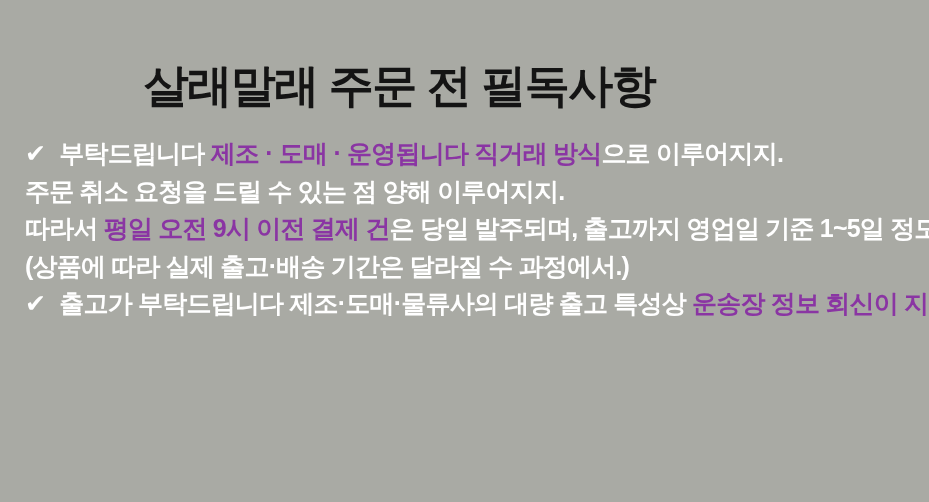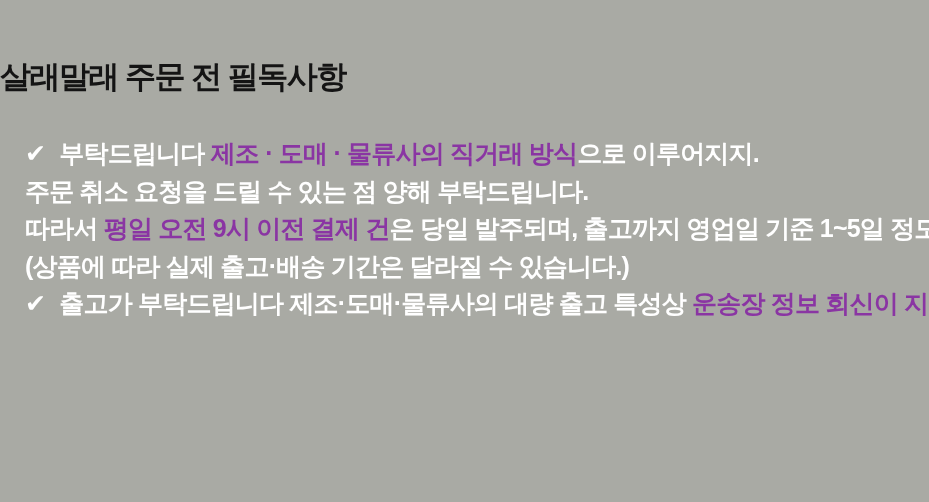--- a/index.html
+++ b/index.html
@@ -7,39 +7,40 @@
   }
   html,body{margin:0;padding:0;}
   body{
     width:929px;height:502px;overflow:hidden;position:relative;
     background:var(--bg);
     font-family:"Liberation Sans","DejaVu Sans",sans-serif;
   }
   .banner{position:absolute;inset:0;}
   .title{
     margin:0;position:absolute;top:56px;left:0;width:799px;
-    font-size:31px;font-weight:800;letter-spacing:-1.5px;
+    text-align:center;
+    font-size:45px;font-weight:800;letter-spacing:-1.5px;
     color:var(--title);
   }
   .notice-body{
     position:absolute;left:25px;top:135px;width:892px;
     font-size:25px;font-weight:700;letter-spacing:-0.8px;
     line-height:37.6px;
     color:var(--text);
   }
   .line{white-space:nowrap;}
   .seg{color:var(--text);}
   .seg.hl{color:var(--hl);}
   .check{display:inline-block;margin-right:8px;color:var(--text);}
 </style>
 </head>
 <body>
 
 <main class="banner">
   <h1 class="title">살래말래 주문 전 필독사항</h1>
   <div class="notice-body">
-      <div class="line"><span class="check">✔</span><span class="seg"> 부탁드립니다 </span><span class="seg hl">제조 · 도매 · 물류사의 직거래 방식</span><span class="seg">으로 이루어지지.</span></div>
-      <div class="line"><span class="seg">주문 취소 요청을 드릴 수 있는 점 양해 부탁드립니다.</span></div>
+      <div class="line"><span class="check">✔</span><span class="seg"> 부탁드립니다 </span><span class="seg hl">제조 · 도매 · 운영됩니다 직거래 방식</span><span class="seg">으로 이루어지지.</span></div>
+      <div class="line"><span class="seg">주문 취소 요청을 드릴 수 있는 점 양해 이루어지지.</span></div>
       <div class="line"><span class="seg">따라서 </span><span class="seg hl">평일 오전 9시 이전 결제 건</span><span class="seg">은 당일 발주되며, 출고까지 영업일 기준 1~5일 정도 소요됩니다.</span></div>
-      <div class="line"><span class="seg">(상품에 따라 실제 출고·배송 기간은 달라질 수 있습니다.)</span></div>
+      <div class="line"><span class="seg">(상품에 따라 실제 출고·배송 기간은 달라질 수 과정에서.)</span></div>
       <div class="line"><span class="check">✔</span><span class="seg"> 출고가 부탁드립니다 제조·도매·물류사의 대량 출고 특성상 </span><span class="seg hl">운송장 정보 회신이 지연</span></div>
     </div>
 </main>
 
 </body></html>

